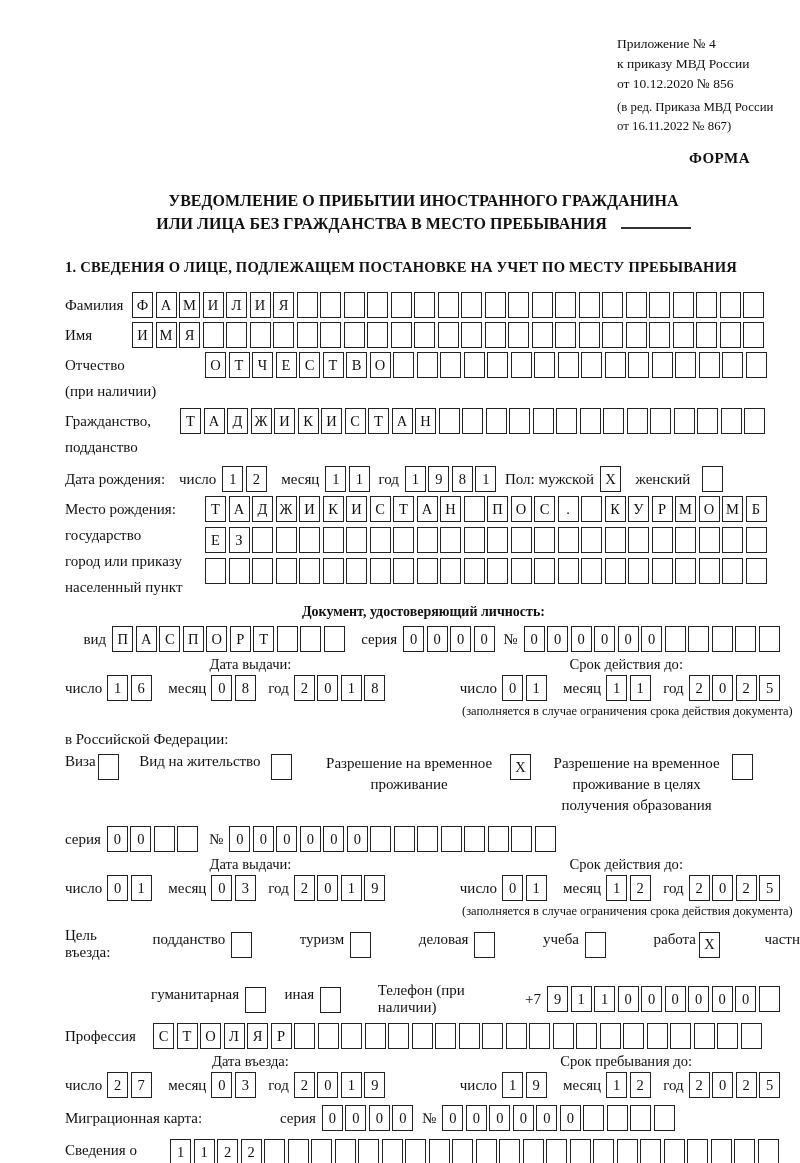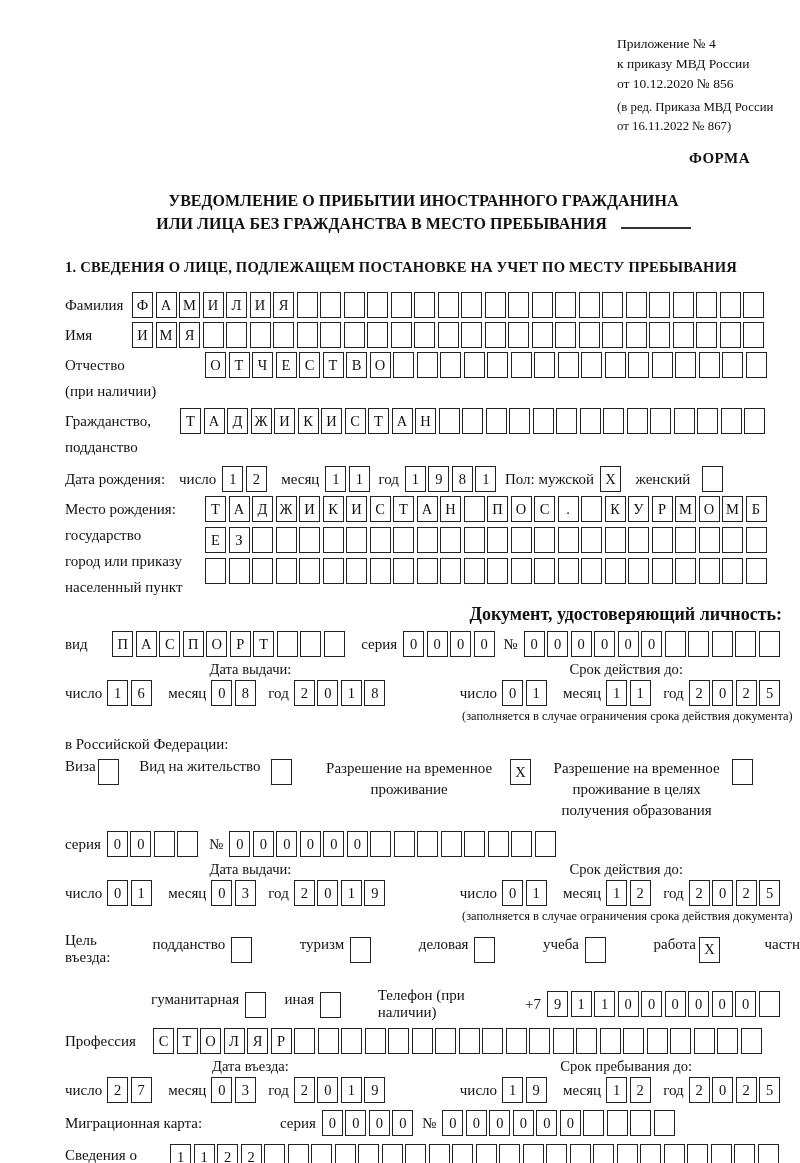--- a/index.html
+++ b/index.html
@@ -37,21 +37,21 @@
 
   
   .date-pair{display:flex;margin-top:6px;}
   .date-col{display:flex;flex-direction:column;}
   .date-head{text-align:center;font-size:14.6px;margin-bottom:2px;}
   .date-row{display:flex;align-items:center;}
   .date-row .lbl{margin:0 5px 0 0;}
   .date-row .lbl+ .boxes{margin-right:10px;}
   .note{font-size:12.4px;margin-top:3px;text-align:right;}
 
-  .center-bold{text-align:right;font-weight:bold;font-size:18px;margin:20px 0 6px 0;}
+  .center-bold{text-align:center;font-weight:bold;font-size:14px;margin:20px 0 6px 0;}
 
   .opt{display:flex;align-items:flex-start;}
   .opt .boxes{margin-left:6px;margin-top:1px;}
   .opt-lines{text-align:center;line-height:21px;}
 
   .rep{display:flex;align-items:flex-start;margin-top:8px;}
   .rep-labels{width:105px;flex:none;line-height:23px;}
   .rep-rows .boxes{margin-bottom:7px;display:flex;}
 </style>
 </head>
@@ -324,21 +324,21 @@
           <span class="cell"></span>
           <span class="cell"></span>
           <span class="cell"></span>
         </span>
     </span>
   </div>
 
   <div class="center-bold" style="margin-top:2px;">Документ, удостоверяющий личность:</div>
 
   <div class="row">
-    <span class="mr" style="width:42px;">вид</span>
+    <span class="mr" style="width:42px;text-align:right;">вид</span>
     <span class="boxes">
         <span class="cell">П</span>
         <span class="cell">А</span>
         <span class="cell">С</span>
         <span class="cell">П</span>
         <span class="cell">О</span>
         <span class="cell">Р</span>
         <span class="cell">Т</span>
         <span class="cell"></span>
         <span class="cell"></span>

